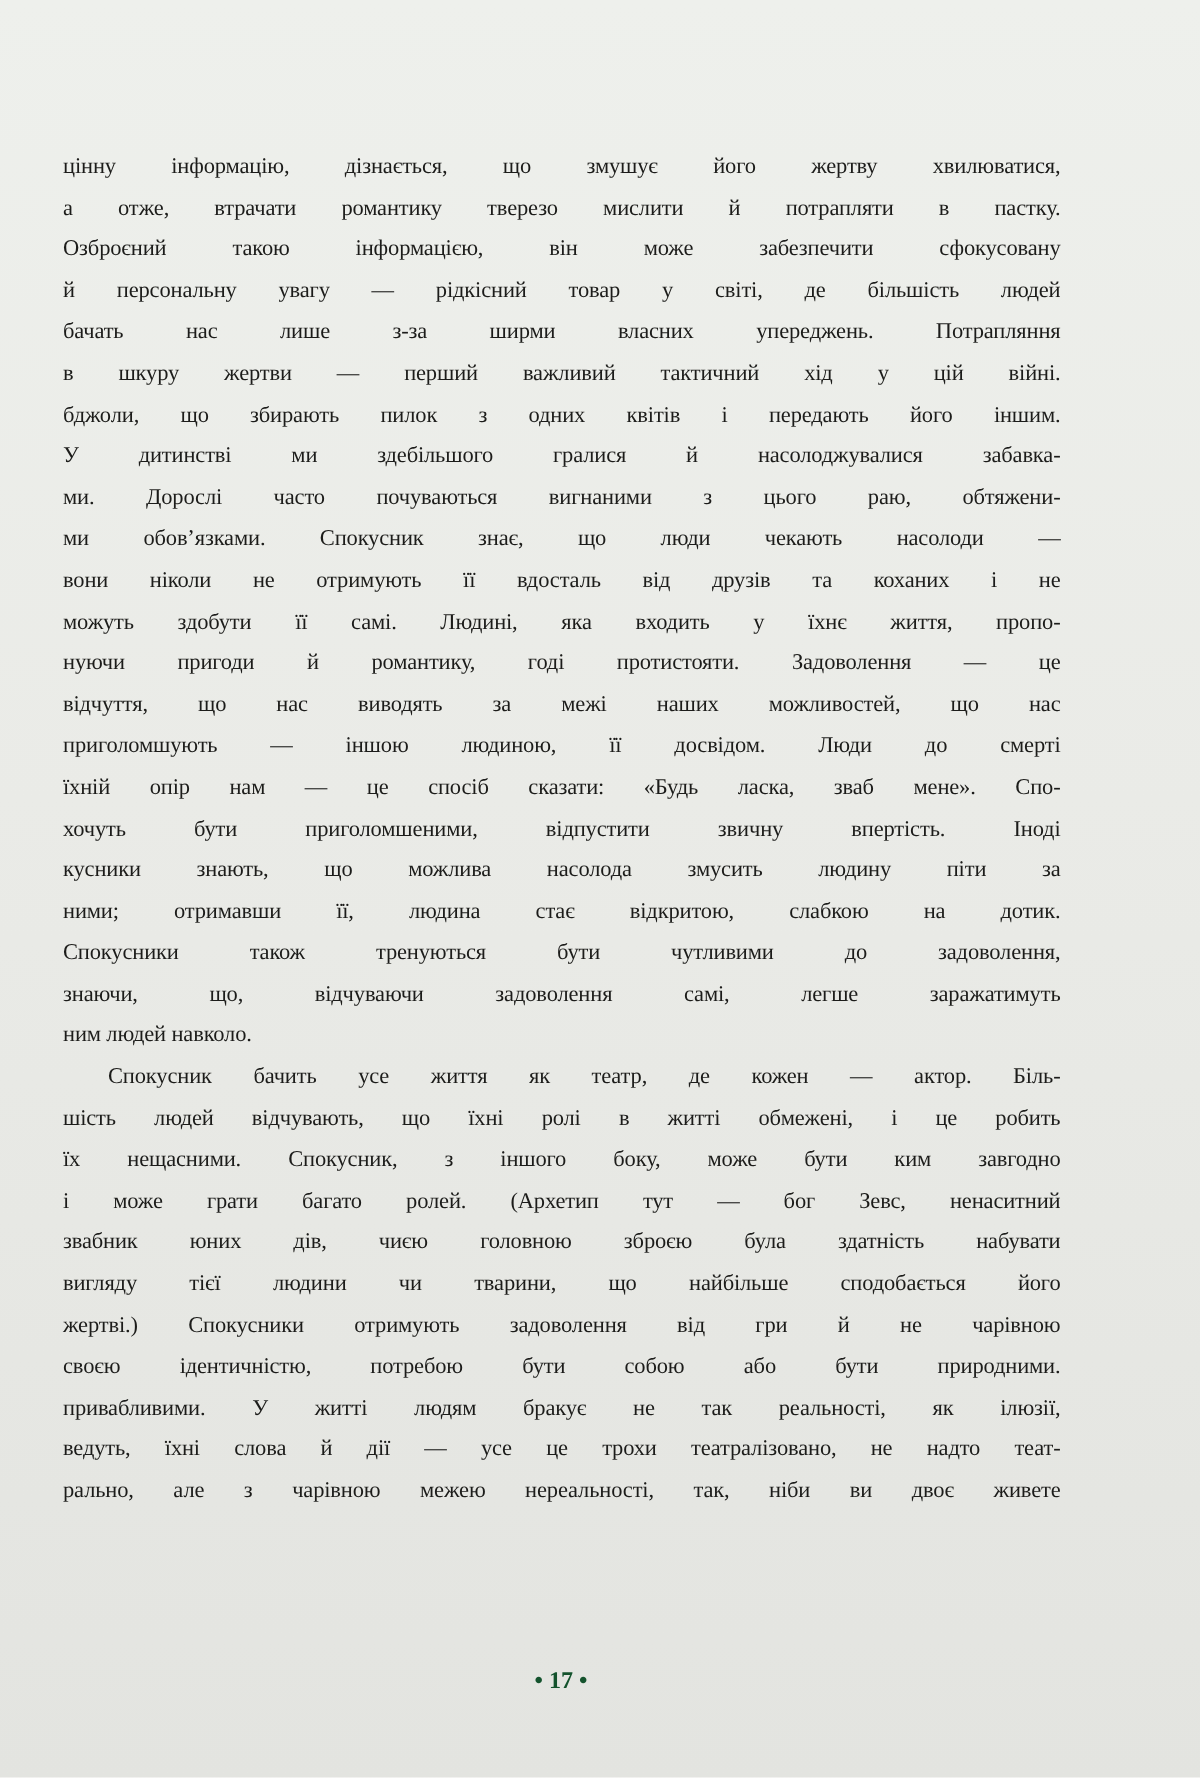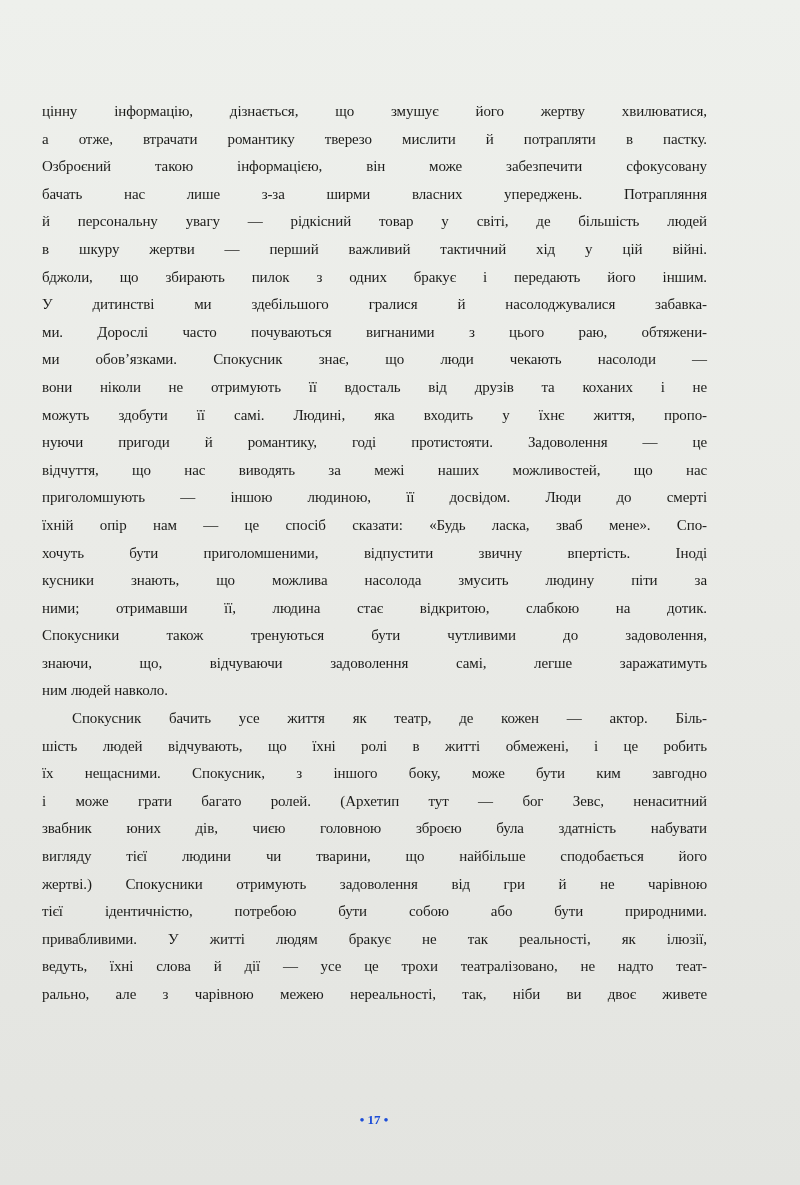--- a/index.html
+++ b/index.html
@@ -44,41 +44,41 @@
       text-align-last: left;
     }
     .page-number {
       position: absolute;
       left: 0;
       width: 748px;
       top: 1112px;
       text-align: center;
       font-family: "Liberation Serif", "DejaVu Serif", serif;
       font-weight: bold;
-      font-size: 13px;
-      color: #1d4ed8;
+      font-size: 16px;
+      color: #14532d;
     }
   </style>
 </head>
 <body>
 
 <div class="page">
   <div class="text-block">
 
     <div>
       <span class="line">цінну інформацію, дізнається, що змушує його жертву хвилюватися,</span>
       <span class="line">а отже, втрачати романтику тверезо мислити й потрапляти в пастку.</span>
       <span class="line">Озброєний такою інформацією, він може забезпечити сфокусовану</span>
+      <span class="line">й персональну увагу — рідкісний товар у світі, де більшість людей</span>
       <span class="line">бачать нас лише з-за ширми власних упереджень. Потрапляння</span>
-      <span class="line">й персональну увагу — рідкісний товар у світі, де більшість людей</span>
       <span class="line">в шкуру жертви — перший важливий тактичний хід у цій війні.</span>
     </div>
 
     <div>
-      <span class="line">бджоли, що збирають пилок з одних бракує і передають його іншим.</span>
+      <span class="line">бджоли, що збирають пилок з одних квітів і передають його іншим.</span>
       <span class="line">У дитинстві ми здебільшого гралися й насолоджувалися забавка-</span>
       <span class="line">ми. Дорослі часто почуваються вигнаними з цього раю, обтяжени-</span>
       <span class="line">ми обов’язками. Спокусник знає, що люди чекають насолоди —</span>
       <span class="line">вони ніколи не отримують її вдосталь від друзів та коханих і не</span>
       <span class="line">можуть здобути її самі. Людині, яка входить у їхнє життя, пропо-</span>
       <span class="line">нуючи пригоди й романтику, годі протистояти. Задоволення — це</span>
       <span class="line">відчуття, що нас виводять за межі наших можливостей, що нас</span>
       <span class="line">приголомшують — іншою людиною, її досвідом. Люди до смерті</span>
       <span class="line">їхній опір нам — це спосіб сказати: «Будь ласка, зваб мене». Спо-</span>
       <span class="line">хочуть бути приголомшеними, відпустити звичну впертість. Іноді</span>
@@ -90,21 +90,21 @@
     </div>
 
     <div>
       <span class="line indent">Спокусник бачить усе життя як театр, де кожен — актор. Біль-</span>
       <span class="line">шість людей відчувають, що їхні ролі в житті обмежені, і це робить</span>
       <span class="line">їх нещасними. Спокусник, з іншого боку, може бути ким завгодно</span>
       <span class="line">і може грати багато ролей. (Архетип тут — бог Зевс, ненаситний</span>
       <span class="line">звабник юних дів, чиєю головною зброєю була здатність набувати</span>
       <span class="line">вигляду тієї людини чи тварини, що найбільше сподобається його</span>
       <span class="line">жертві.) Спокусники отримують задоволення від гри й не чарівною</span>
-      <span class="line">тієї ідентичністю, потребою бути собою або бути природними.</span>
+      <span class="line">своєю ідентичністю, потребою бути собою або бути природними.</span>
       <span class="line">привабливими. У житті людям бракує не так реальності, як ілюзії,</span>
       <span class="line">ведуть, їхні слова й дії — усе це трохи театралізовано, не надто теат-</span>
       <span class="line">рально, але з чарівною межею нереальності, так, ніби ви двоє живете</span>
     </div>
 
   </div>
 
   <div class="page-number">• 17 •</div>
 </div>
 

